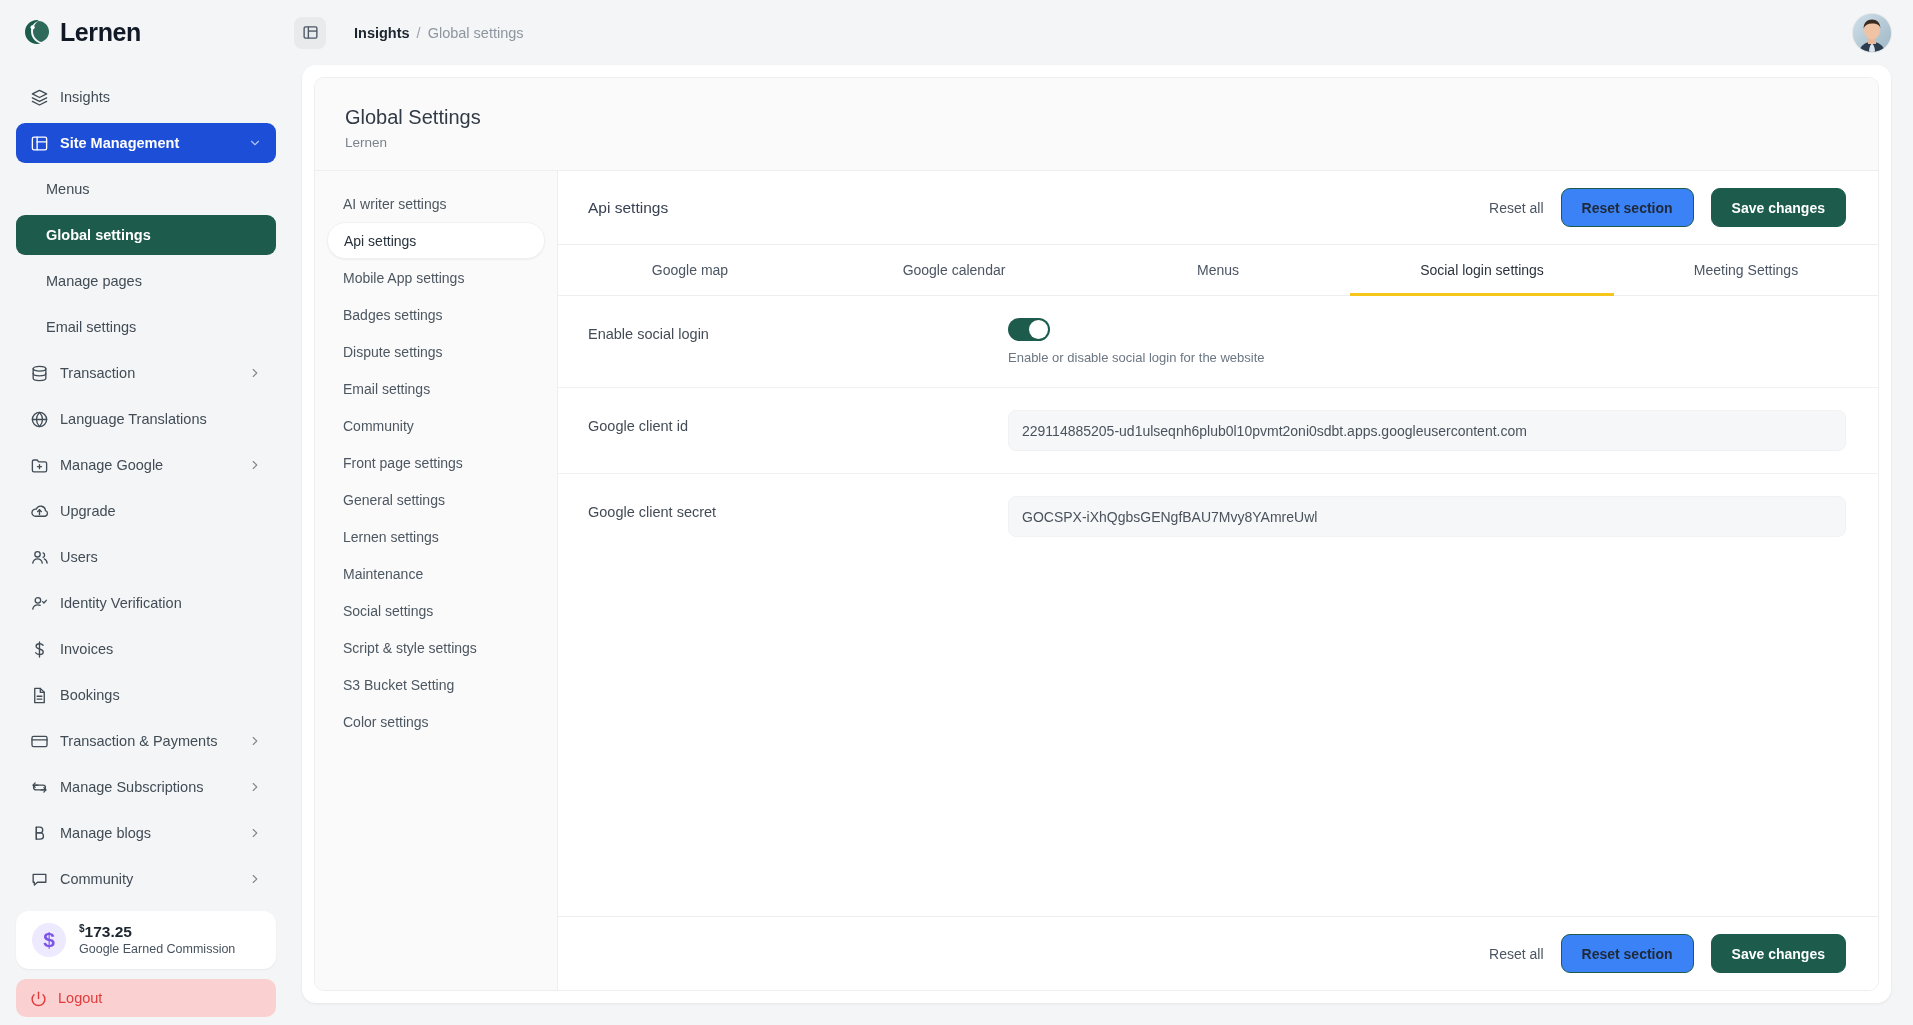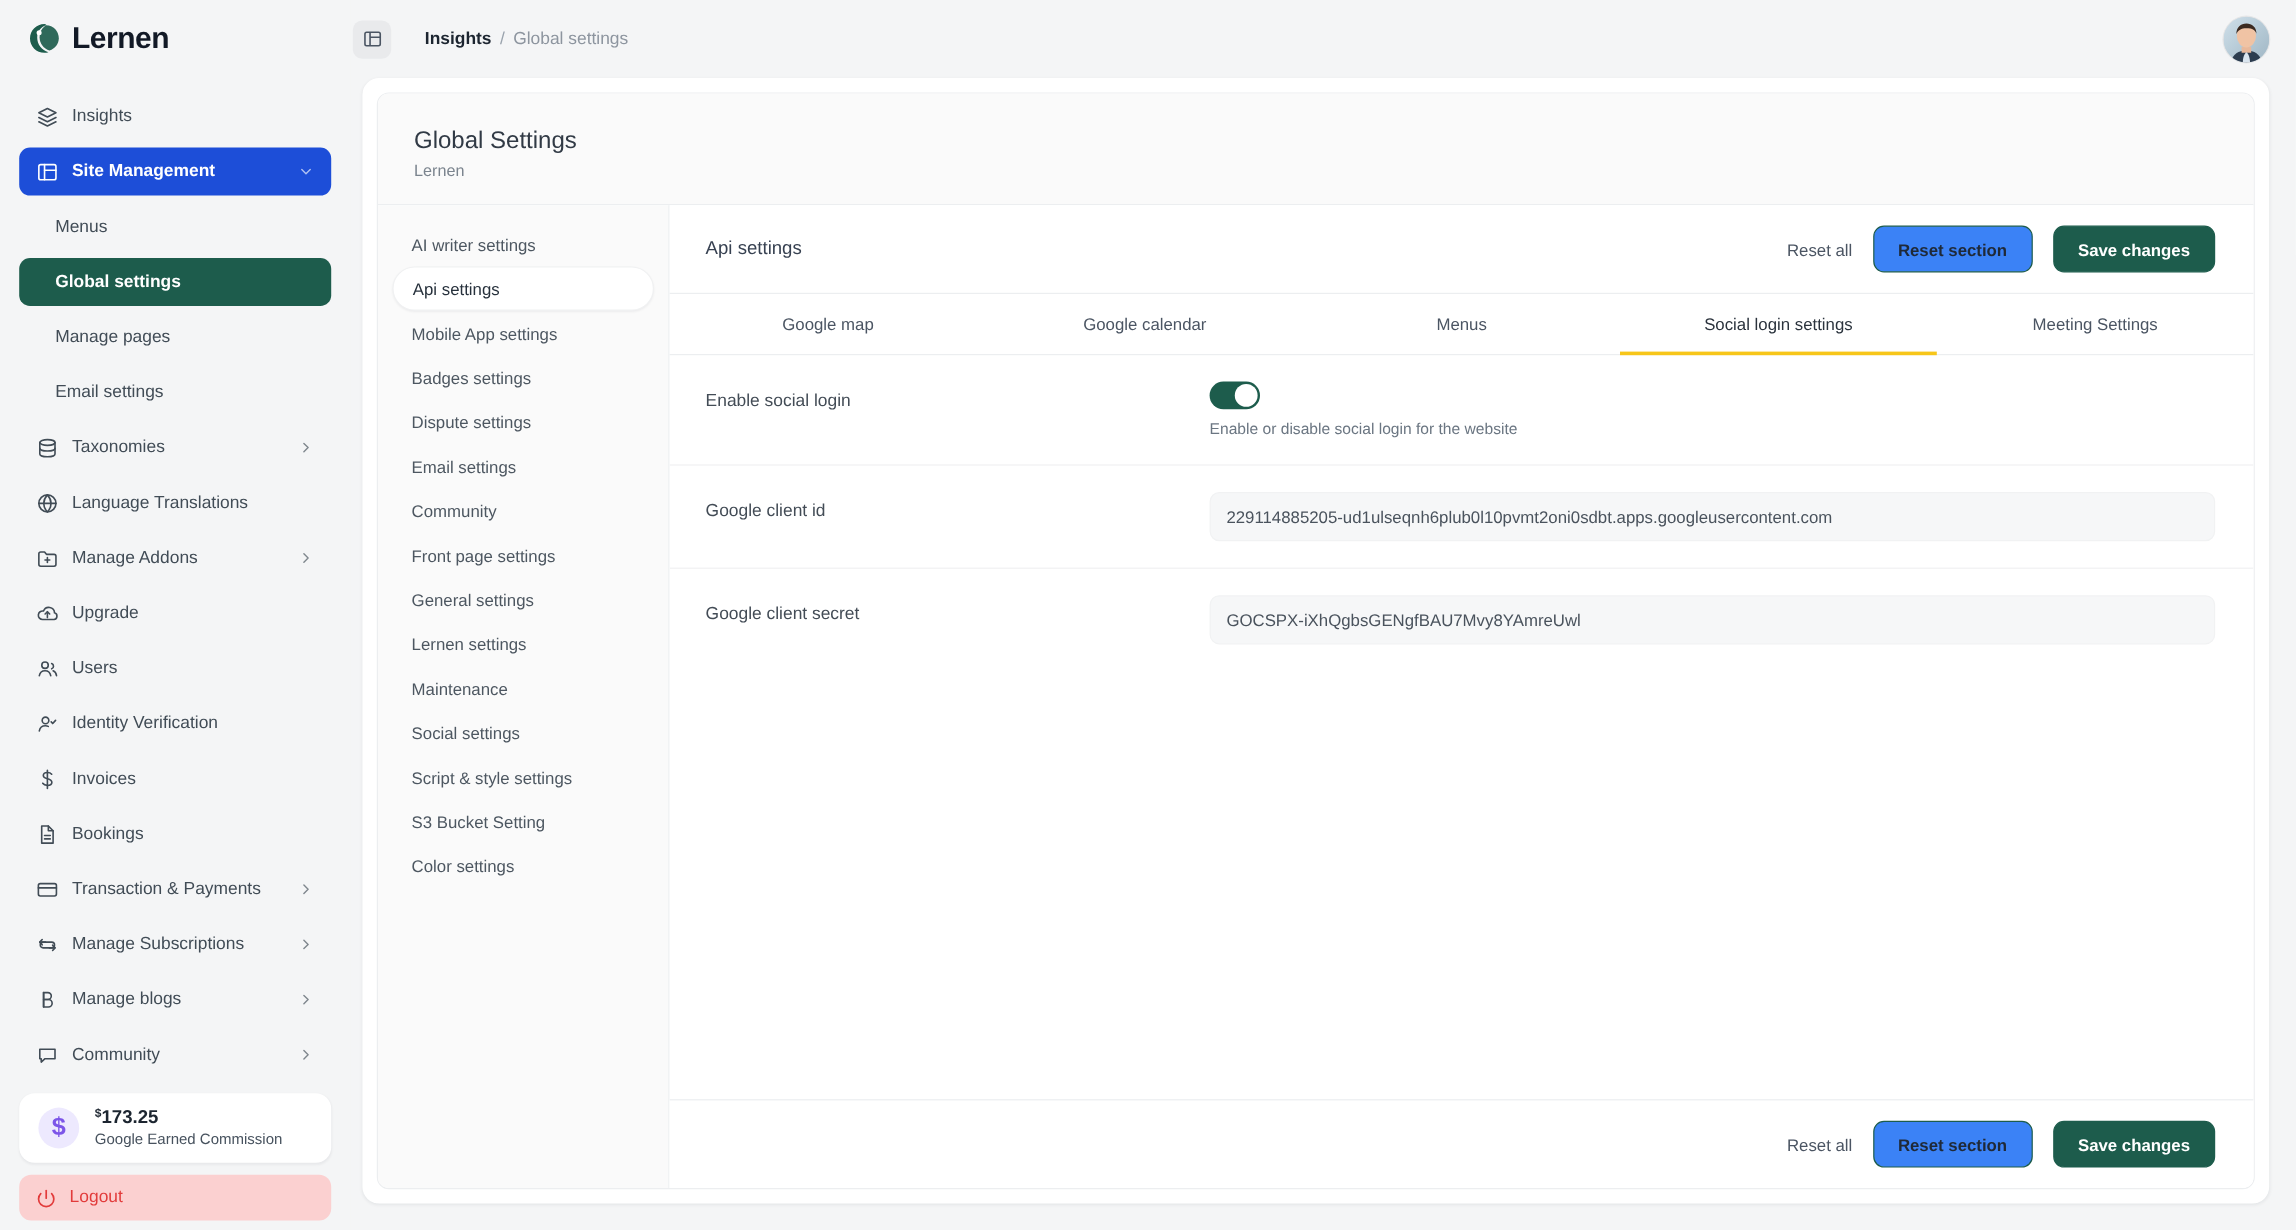--- a/index.html
+++ b/index.html
@@ -224,21 +224,21 @@
           <span class="label">Email settings</span>
         </div>
         <div class="nav-item">
           <span class="ico">
             <svg viewBox="0 0 24 24" width="19" height="19" fill="none" stroke="#414c56" stroke-width="1.7" stroke-linecap="round" stroke-linejoin="round">
               <ellipse cx="12" cy="6" rx="8" ry="3"></ellipse>
               <path d="M4 6v12c0 1.7 3.6 3 8 3s8-1.3 8-3V6"></path>
               <path d="M4 12c0 1.7 3.6 3 8 3s8-1.3 8-3"></path>
             </svg>
           </span>
-          <span class="label">Taxonomies</span>
+          <span class="label">Transaction</span>
           <span class="chev"><svg viewBox="0 0 24 24" width="14" height="14" fill="none" stroke="currentColor" stroke-width="2" stroke-linecap="round" stroke-linejoin="round">
               <path d="M9 6l6 6-6 6"></path>
             </svg></span>
         </div>
         <div class="nav-item">
           <span class="ico">
             <svg viewBox="0 0 24 24" width="19" height="19" fill="none" stroke="#414c56" stroke-width="1.7" stroke-linecap="round" stroke-linejoin="round">
               <circle cx="12" cy="12" r="9"></circle>
               <path d="M3 12h18"></path>
               <path d="M12 3c2.5 2.7 3.8 5.7 3.8 9S14.5 18.3 12 21c-2.5-2.7-3.8-5.7-3.8-9S9.5 5.7 12 3z"></path>
@@ -247,21 +247,21 @@
           <span class="label">Language Translations</span>
         </div>
         <div class="nav-item">
           <span class="ico">
             <svg viewBox="0 0 24 24" width="19" height="19" fill="none" stroke="#414c56" stroke-width="1.7" stroke-linecap="round" stroke-linejoin="round">
               <path d="M3 7a2 2 0 0 1 2-2h4l2 2.5h8a2 2 0 0 1 2 2V18a2 2 0 0 1-2 2H5a2 2 0 0 1-2-2z"></path>
               <path d="M12 11v5"></path>
               <path d="M9.5 13.5h5"></path>
             </svg>
           </span>
-          <span class="label">Manage Addons</span>
+          <span class="label">Manage Google</span>
           <span class="chev"><svg viewBox="0 0 24 24" width="14" height="14" fill="none" stroke="currentColor" stroke-width="2" stroke-linecap="round" stroke-linejoin="round">
               <path d="M9 6l6 6-6 6"></path>
             </svg></span>
         </div>
         <div class="nav-item">
           <span class="ico">
             <svg viewBox="0 0 24 24" width="19" height="19" fill="none" stroke="#414c56" stroke-width="1.7" stroke-linecap="round" stroke-linejoin="round">
               <path d="M7 18a4.5 4.5 0 1 1 .9-8.9A6 6 0 0 1 19.5 11a3.6 3.6 0 0 1-.5 7H7z"></path>
               <path d="M12 16v-6"></path>
               <path d="M9.6 12.2 12 9.8l2.4 2.4"></path>

